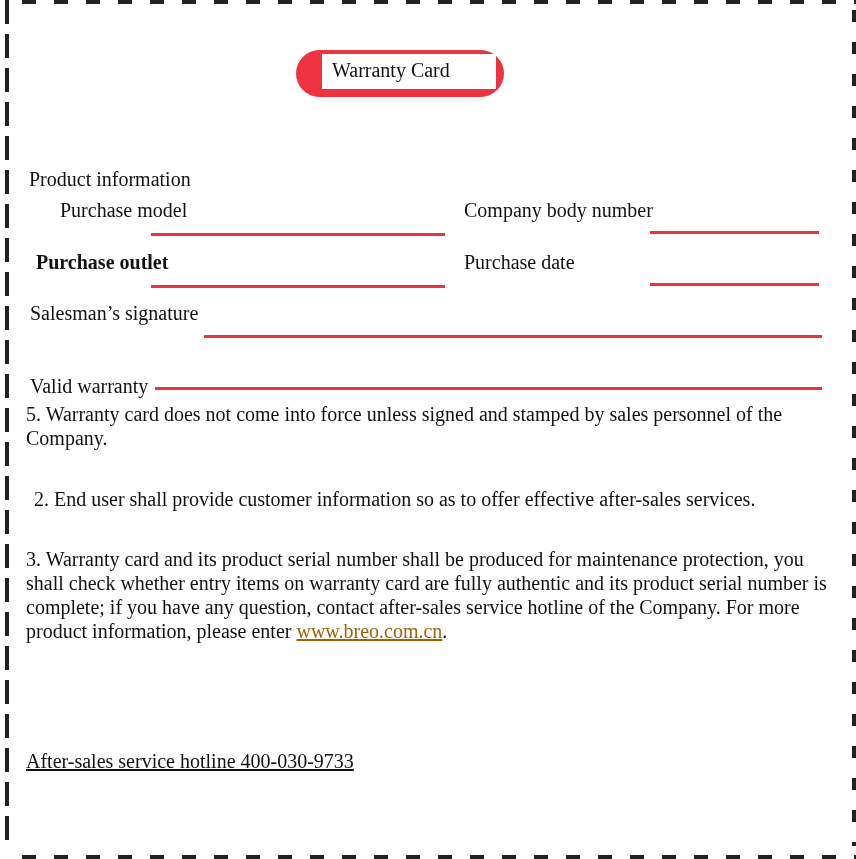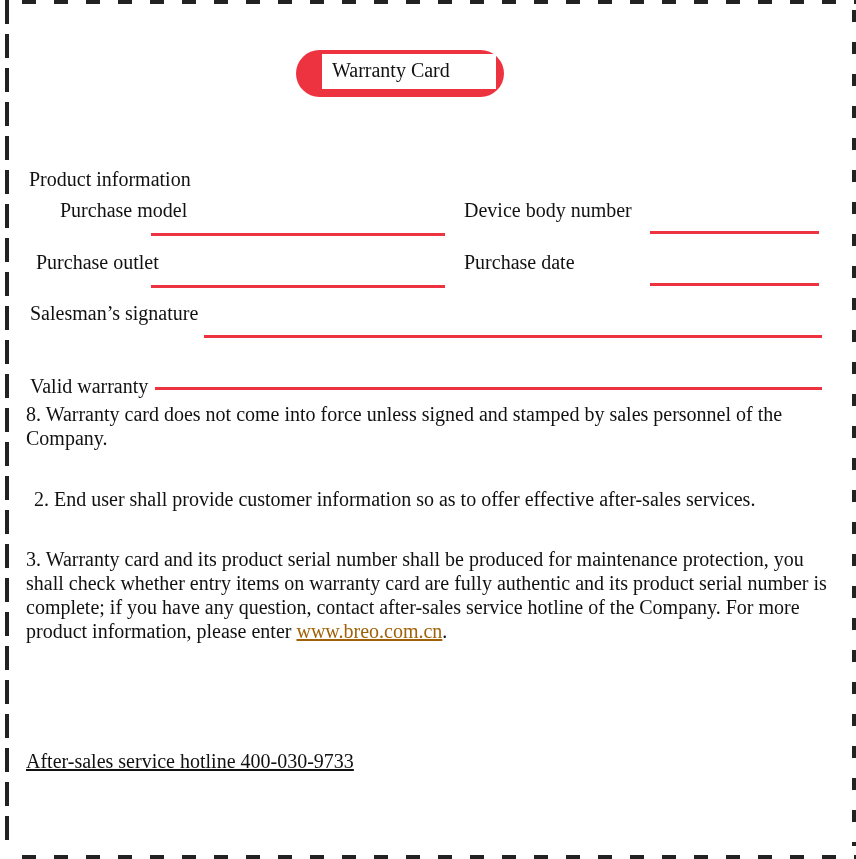--- a/index.html
+++ b/index.html
@@ -101,33 +101,33 @@
     <div class="pill-inner">
       <span class="pill-title">Warranty Card</span>
     </div>
   </div>
 
   <span class="label" style="left:29px; top:143px;margin-top:24px;">Product information</span>
 
   <span class="label" style="left:36px; top:198px;margin-left:24px;">Purchase model</span>
   <div class="line" style="left:151px; top:233px; width:294px;"></div>
 
-  <span class="label" style="left:464px; top:198px;">Device body number</span>
+  <span class="label" style="left:464px; top:198px;">Company body number</span>
   <div class="line" style="left:650px; top:231px; width:169px;"></div>
 
-  <span class="label" style="left:36px; top:250px;">Purchase outlet</span>
+  <span class="label" style="left:36px; top:250px;font-weight:bold;">Purchase outlet</span>
   <div class="line" style="left:151px; top:285px; width:294px;"></div>
 
   <span class="label" style="left:464px; top:250px;font-family:Liberation Serif, serif;">Purchase date</span>
   <div class="line" style="left:650px; top:283px; width:169px;"></div>
 
   <span class="label" style="left:30px; top:301px;">Salesman’s signature</span>
   <div class="line" style="left:204px; top:335px; width:618px;"></div>
 
   <span class="label" style="left:30px; top:353px;margin-top:21px;">Valid warranty</span>
   <div class="line" style="left:155px; top:387px; width:667px;"></div>
 
-  <p class="para" style="top:402px; margin:0;">8. Warranty card does not come into force unless signed and stamped by sales personnel of the Company.</p>
+  <p class="para" style="top:402px; margin:0;">5. Warranty card does not come into force unless signed and stamped by sales personnel of the Company.</p>
   <p class="para" style="top:479px; margin:8px;">2. End user shall provide customer information so as to offer effective after-sales services.</p>
   <p class="para" style="top:547px; margin:0;"><span>3. Warranty card and its product serial number shall be produced for maintenance protection, you shall check whether entry items on warranty card are fully authentic and its product serial number is complete; if you have any question, contact after-sales service hotline of the Company. For more product information, please enter </span><a class="link">www.breo.com.cn</a><span>.</span></p>
 
   <span class="label" style="left:26px; top:749px;text-decoration:underline;">After-sales service hotline 400-030-9733</span>
 </div>
 
 </body></html>

